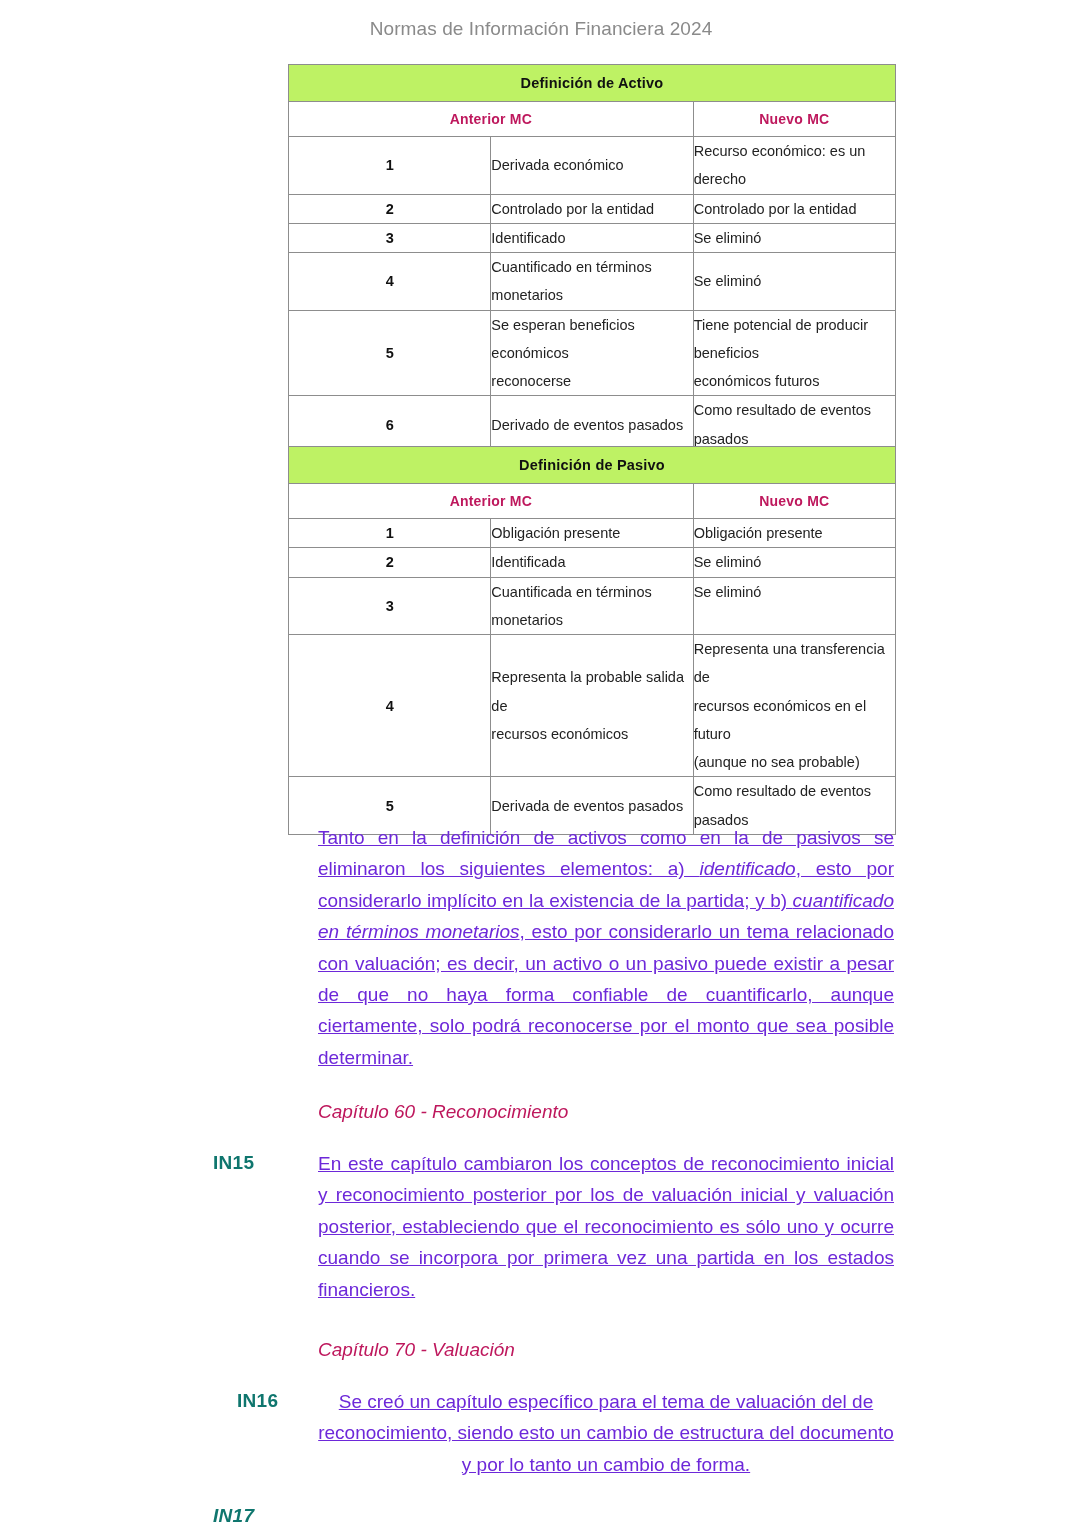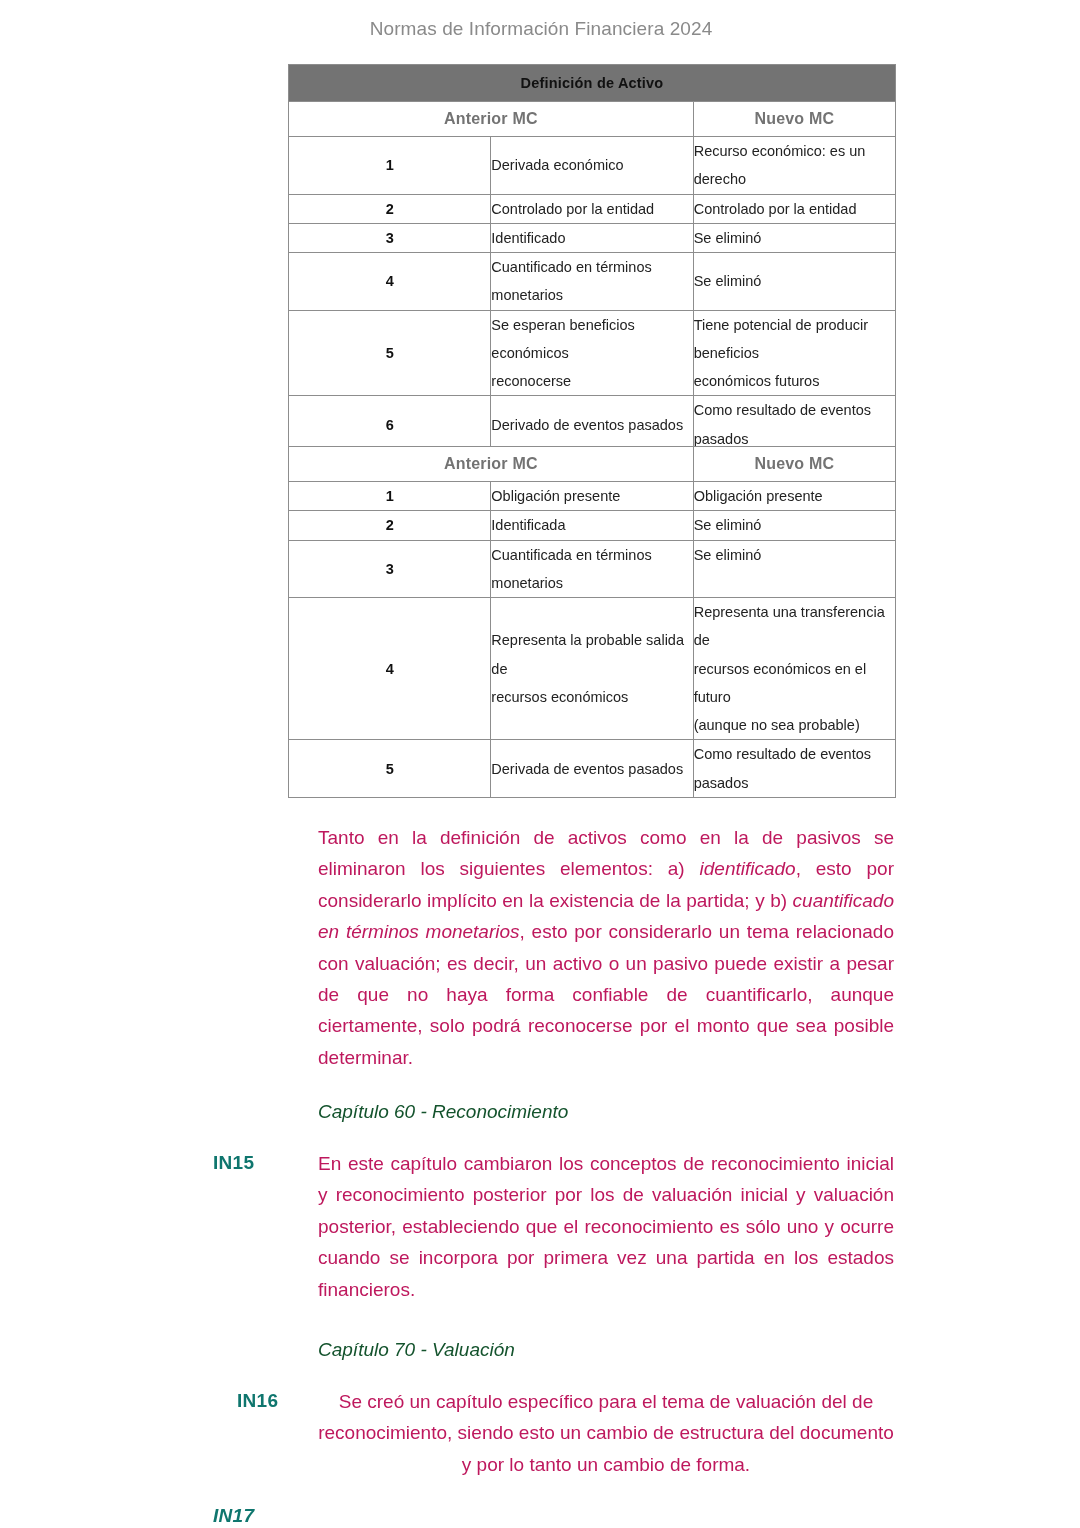--- a/index.html
+++ b/index.html
@@ -42,35 +42,35 @@
   .cmp-table.t1 { top: 64px; }
   .cmp-table.t2 { top: 446px; }
 
   .cmp-table td, .cmp-table th {
     border: 1px solid #8d8d8d;
     padding: 0;
     vertical-align: middle;
   }
 
   .tbl-title {
-    background: #737373;
+    background: #bef264;
     text-align: center;
     font-weight: bold;
     font-size: 14.5px;
     height: 36px;
     color: #111111;
     letter-spacing: .2px;
   }
   .col-head {
     text-align: center;
     font-weight: bold;
-    font-size: 16px;
+    font-size: 14px;
     height: 34px;
     background: #ffffff;
-    color: #737373;
+    color: #be185d;
     letter-spacing: .2px;
   }
 
   .num-cell {
     width: 92px;
     text-align: center;
     font-weight: bold;
     font-size: 14.5px;
     color: #111111;
   }
@@ -92,32 +92,33 @@
   .cell-line { display: block; }
 
   
   .para {
     position: absolute;
     left: 318px;
     width: 576px;
     font-size: 19px;
     line-height: 31.4px;
     text-align: justify;
-    color: #be185d;
+    color: #6d28d9;
+    text-decoration: underline;
   }
   .para.last-left { text-align: center; }
   .para em { font-style: italic; }
 
   .sec-head {
     position: absolute;
     left: 318px;
     width: 576px;
     font-size: 19px;
     font-style: italic;
-    color: #14532d;
+    color: #be185d;
     line-height: 28px;
   }
 
   .marker {
     position: absolute;
     left: 213px;
     width: 90px;
     font-size: 19px;
     font-weight: bold;
     color: #0f766e;
@@ -209,20 +210,23 @@
       <td class="new-cell">
         <span class="cell-line">Como resultado de eventos pasados</span>
       </td>
     </tr>
   </tbody>
 </table>
 
 <table class="cmp-table t2">
   <tbody>
     <tr>
+      <td class="tbl-title" colspan="3">Definición de Pasivo</td>
+    </tr>
+    <tr>
       <td class="col-head" colspan="2">Anterior MC</td>
       <td class="col-head right">Nuevo MC</td>
     </tr>
 
     <tr>
       <td class="num-cell">1</td>
       <td class="old-cell">
         <span class="cell-line">Obligación presente</span>
       </td>
       <td class="new-cell">

